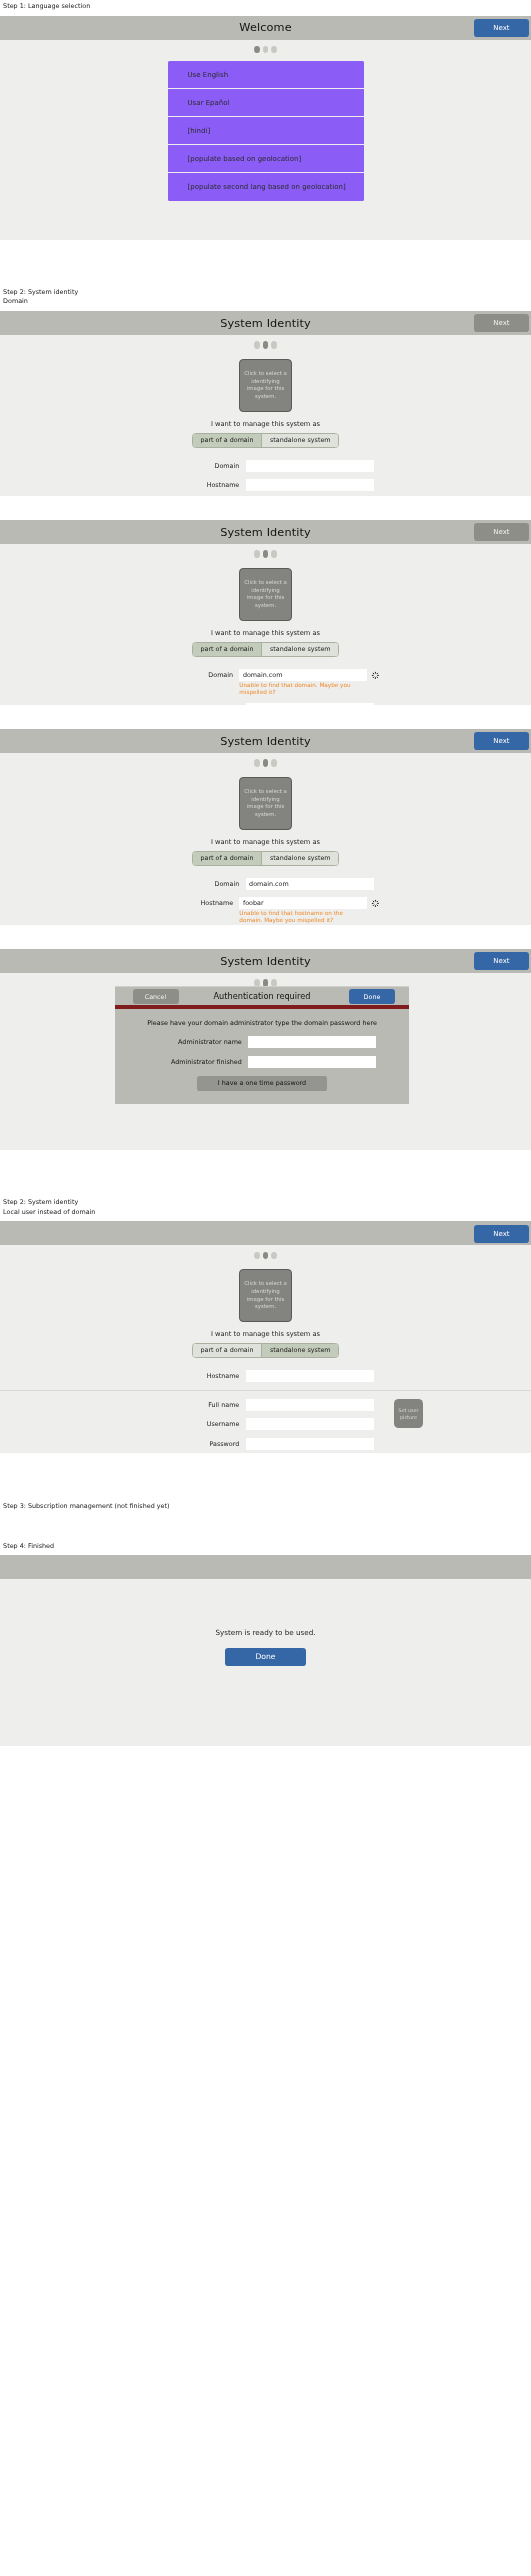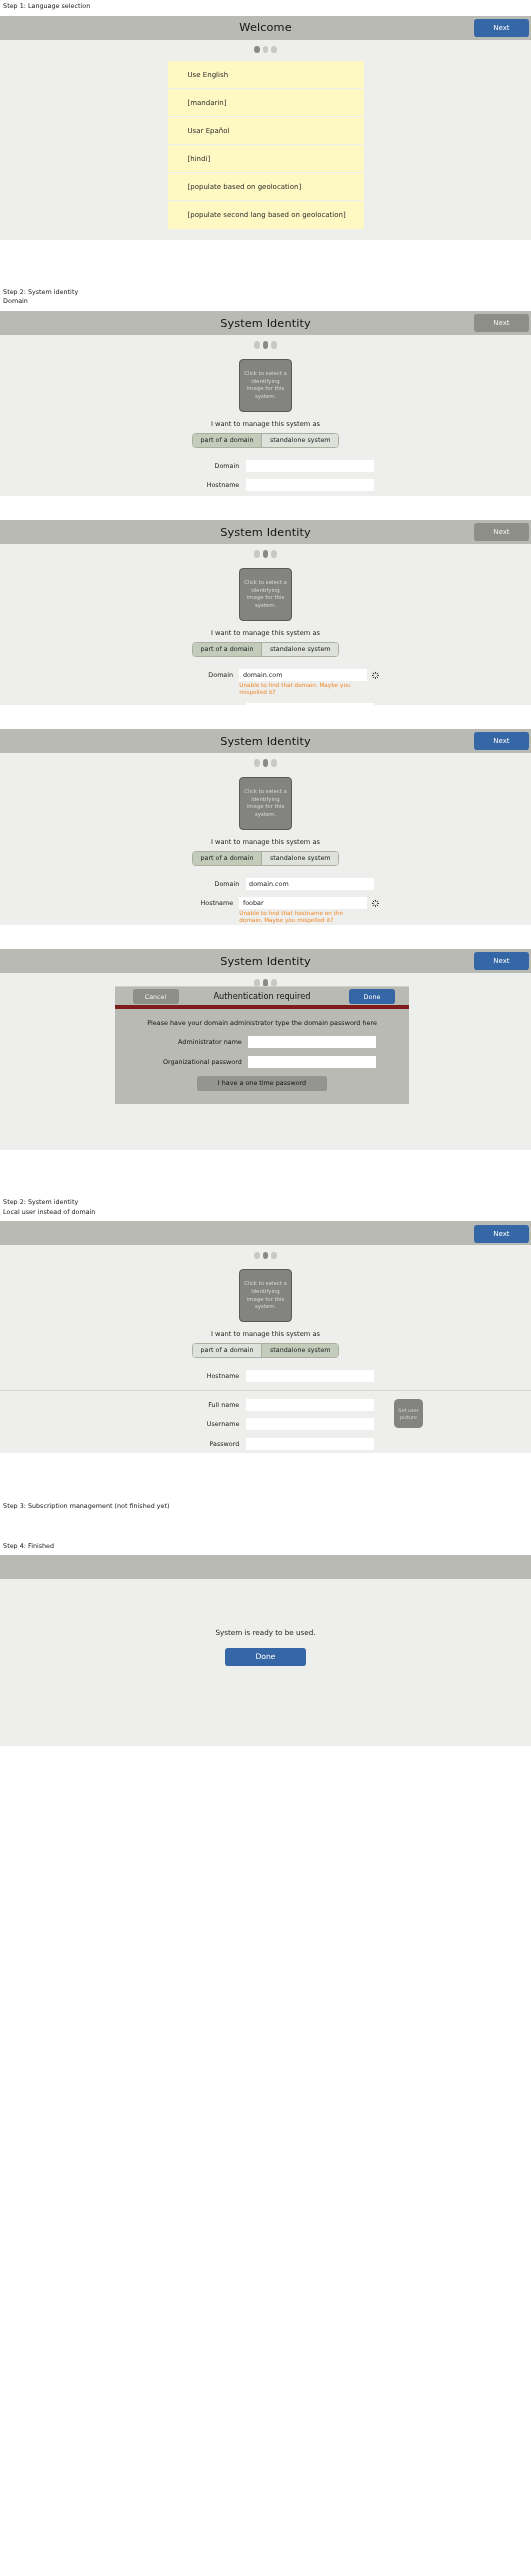--- a/index.html
+++ b/index.html
@@ -76,21 +76,21 @@
     background: #c9c9c4;
   }
   .dot.active { background: #8a8a84; }
 
   
   .lang-wrap {
     width: 196px;
     margin: 7.7px auto 0;
   }
   .lang-list {
-    background: #fef9c3;
+    background: #8b5cf6;
     border-radius: 1.5px;
     overflow: hidden;
   }
   .lang-item {
     height: 28px;
     display: flex;
     align-items: center;
     padding-left: 20px;
     font-size: 7px;
     color: #2b2b2b;
@@ -319,21 +319,20 @@
       <button class="hdr-btn blue">Next</button>
     </div>
     <div class="dots">
       <span class="dot active"></span>
       <span class="dot"></span>
       <span class="dot"></span>
     </div>
     <div class="lang-wrap">
       <div class="lang-list">
         <div class="lang-item">Use English</div>
-        <div class="lang-item">[mandarin]</div>
         <div class="lang-item">Usar Epañol</div>
         <div class="lang-item">[hindi]</div>
         <div class="lang-item">[populate based on geolocation]</div>
         <div class="lang-item">[populate second lang based on geolocation]</div>
 
       </div>
 
     </div>
   </div>
 </div>
@@ -505,21 +504,21 @@
       <div class="auth-title">Authentication required</div>
       <button class="auth-btn done">Done</button>
     </div>
     <div class="auth-body">
       <div class="auth-note">Please have your domain administrator type the domain password here</div>
       <div class="frow">
         <div class="flabel">Administrator name</div>
         <input class="finput" style="">
       </div>
       <div class="frow">
-        <div class="flabel">Organizational password</div>
+        <div class="flabel">Administrator finished</div>
         <input class="finput" type="password" style="">
       </div>
       <div class="otp-row">
         <button class="otp-btn">I have a one time password</button>
       </div>
     </div>
   </div>
 </div>
 
 <div class="spacer-lg"></div>

